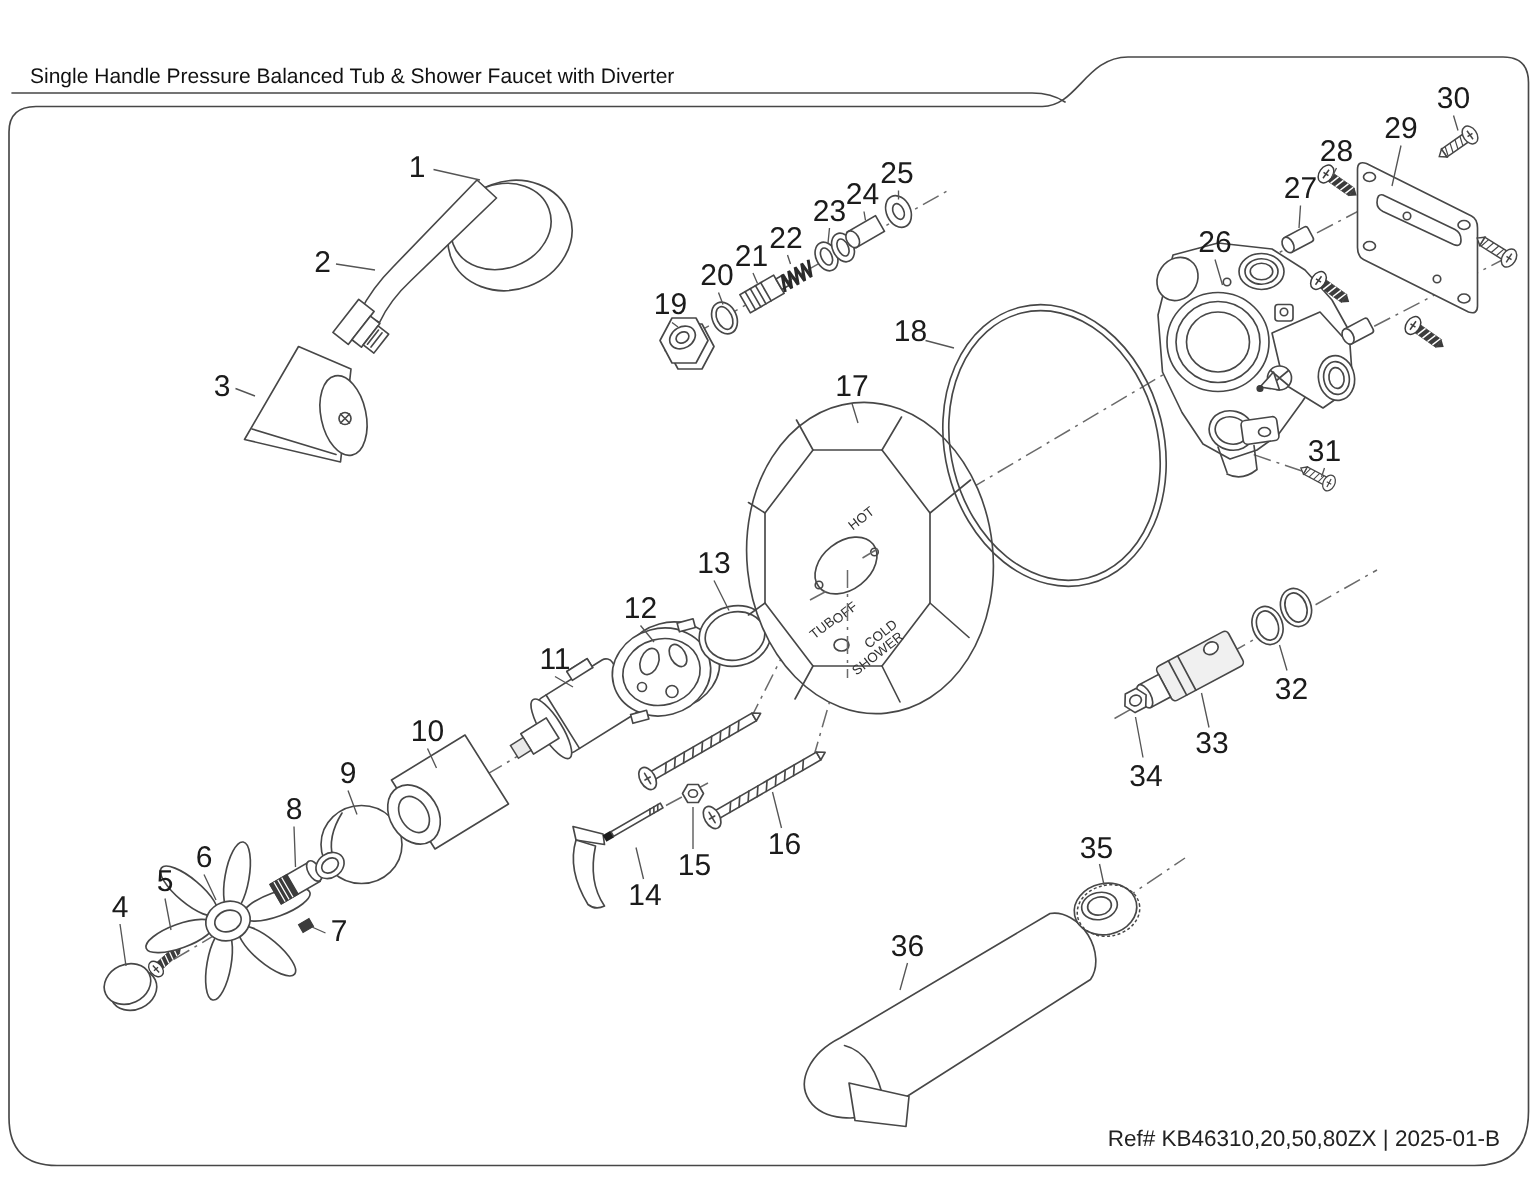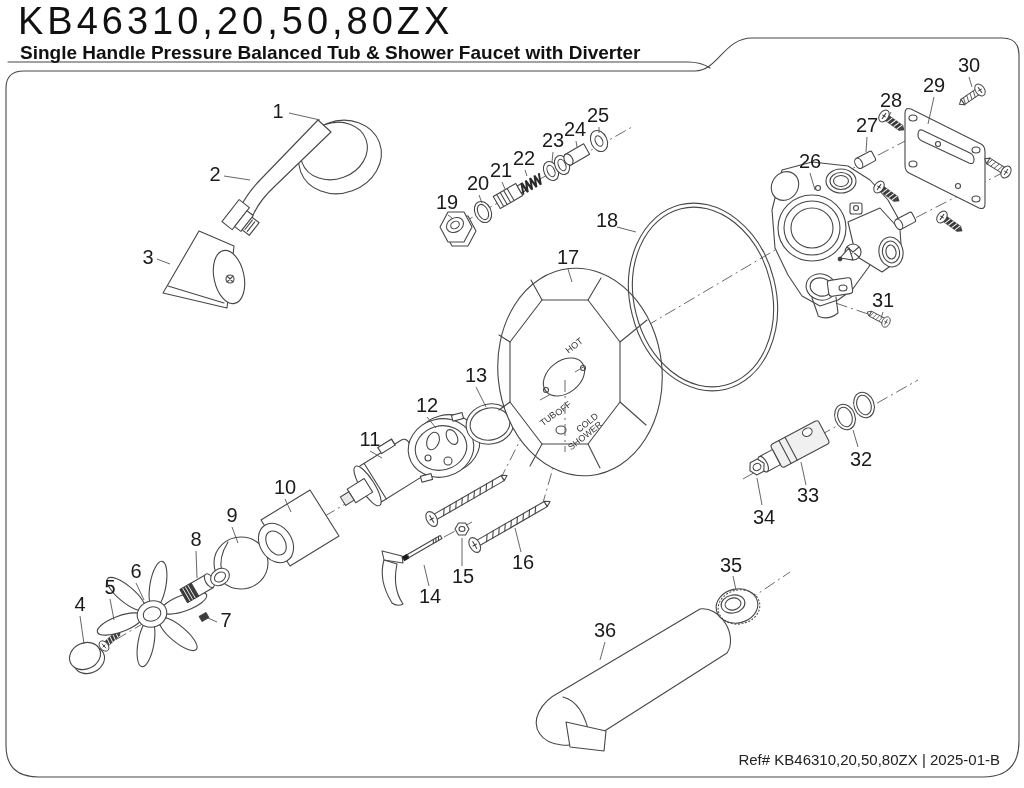--- a/index.html
+++ b/index.html
@@ -1,20 +1,20 @@
 <!DOCTYPE html>
 <html><head>
 <meta charset="utf-8">
 <style>
   html,body{margin:0;padding:0;background:#fff;width:1024px;height:788px;overflow:hidden;
     font-family:"Liberation Sans", sans-serif;}
   #page{position:relative;width:1024px;height:788px;background:#fff;}
   #title{position:absolute;left:18px;top:0px;font-size:38px;letter-spacing:4px;color:#111;
     font-weight:400;white-space:nowrap;}
-  #subtitle{position:absolute;left:20px;top:42px;font-size:19px;color:#111;white-space:nowrap;font-weight:bold;}
+  #subtitle{position:absolute;left:20px;top:42px;font-size:14px;color:#111;white-space:nowrap;}
   #ref{position:absolute;right:24px;top:751px;font-size:15px;color:#222;}
   svg{position:absolute;left:0;top:0;}
   .ln{stroke:#474747;stroke-width:1.1;fill:none;stroke-linejoin:round;stroke-linecap:round;}
   .wh{stroke:#474747;stroke-width:1.1;fill:#ffffff;stroke-linejoin:round;}
   .gy{stroke:#474747;stroke-width:1;fill:#e9e9e9;}
   .dk{stroke:#3c3c3c;stroke-width:0.8;fill:#3c3c3c;}
   .dd{stroke:#6a6a6a;stroke-width:1;fill:none;stroke-dasharray:12 4 2 4;}
   .ld{stroke:#555;stroke-width:0.9;fill:none;}
   text.callout{font-family:"Liberation Sans",sans-serif;font-size:20px;fill:#1b1b1b;text-anchor:middle;}
   text.esc{font-family:"Liberation Sans",sans-serif;font-size:9px;fill:#333;text-anchor:middle;}
@@ -374,17 +374,16 @@
     <text class="callout" x="969" y="72">30</text>
     <text class="callout" x="883" y="307">31</text>
     <text class="callout" x="861" y="466">32</text>
     <text class="callout" x="808" y="502">33</text>
     <text class="callout" x="764" y="524">34</text>
     <text class="callout" x="731" y="572">35</text>
     <text class="callout" x="605" y="637">36</text>
   </g>
 </svg>
 
-<div id="title">KB46310,20,50,80ZX</div>
 <div id="subtitle">Single Handle Pressure Balanced Tub &amp; Shower Faucet with Diverter</div>
 <div id="ref">Ref# KB46310,20,50,80ZX | 2025-01-B</div>
 
 </div>
 
 </body></html>

